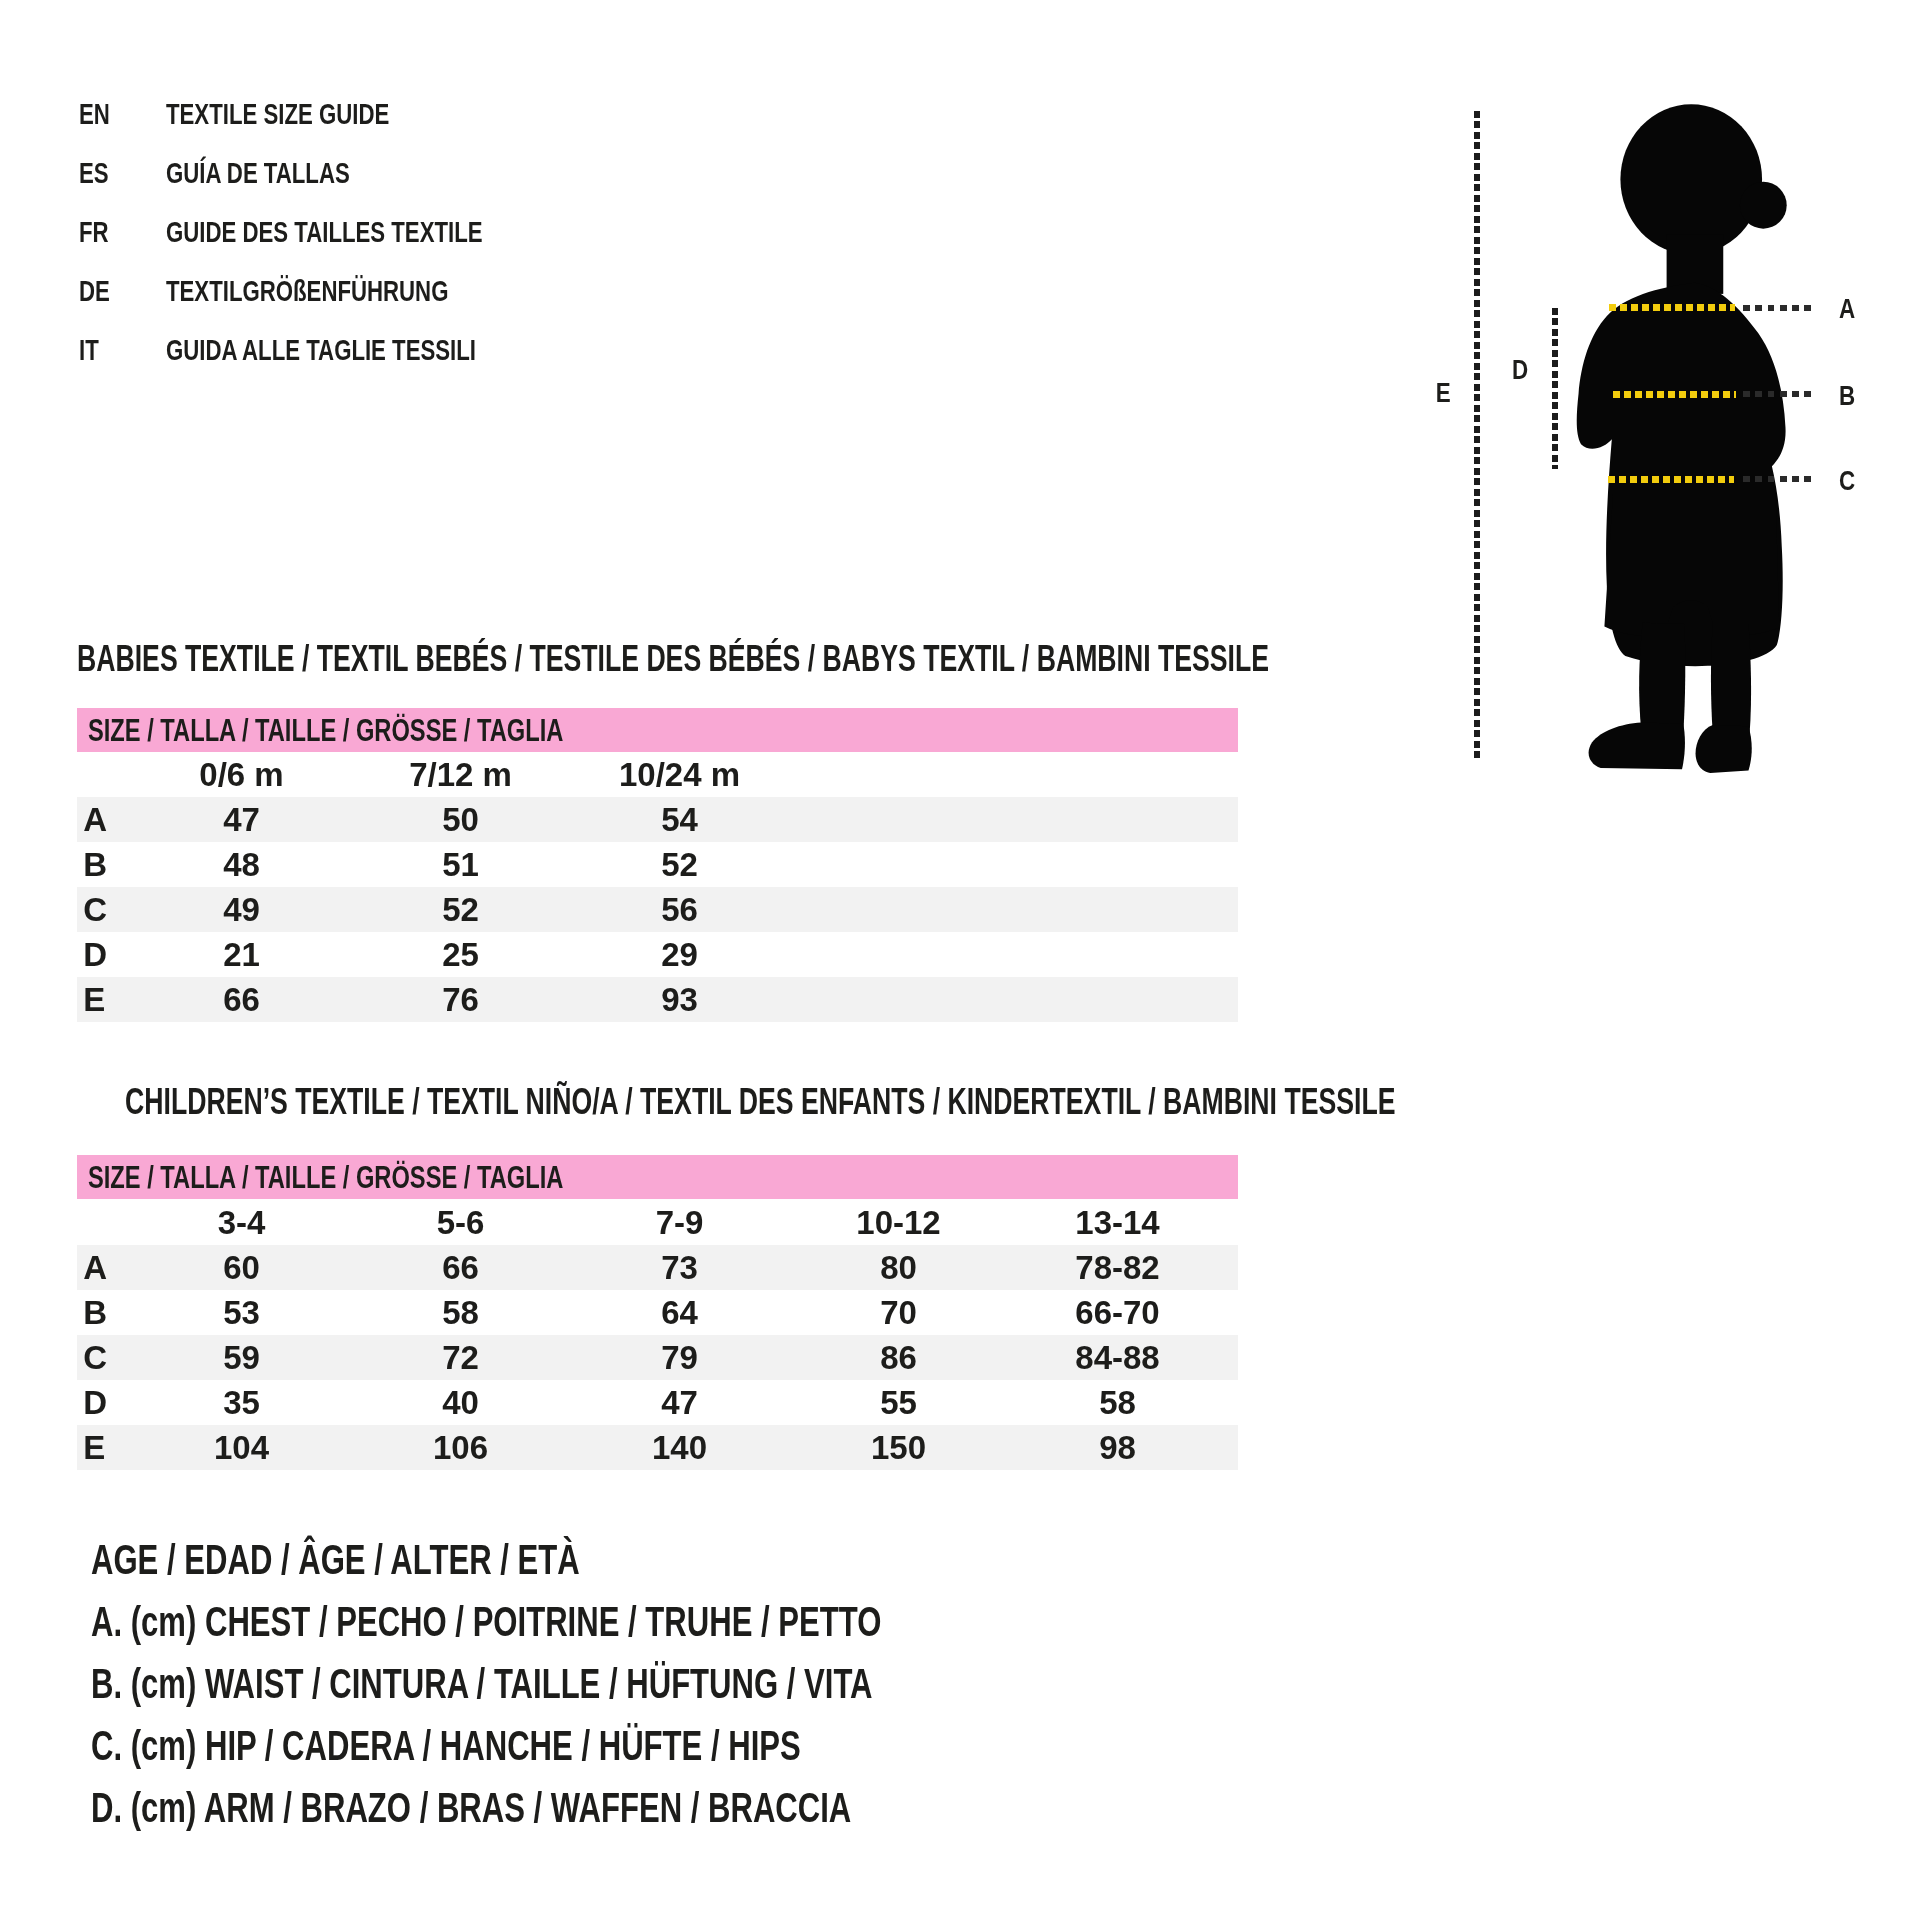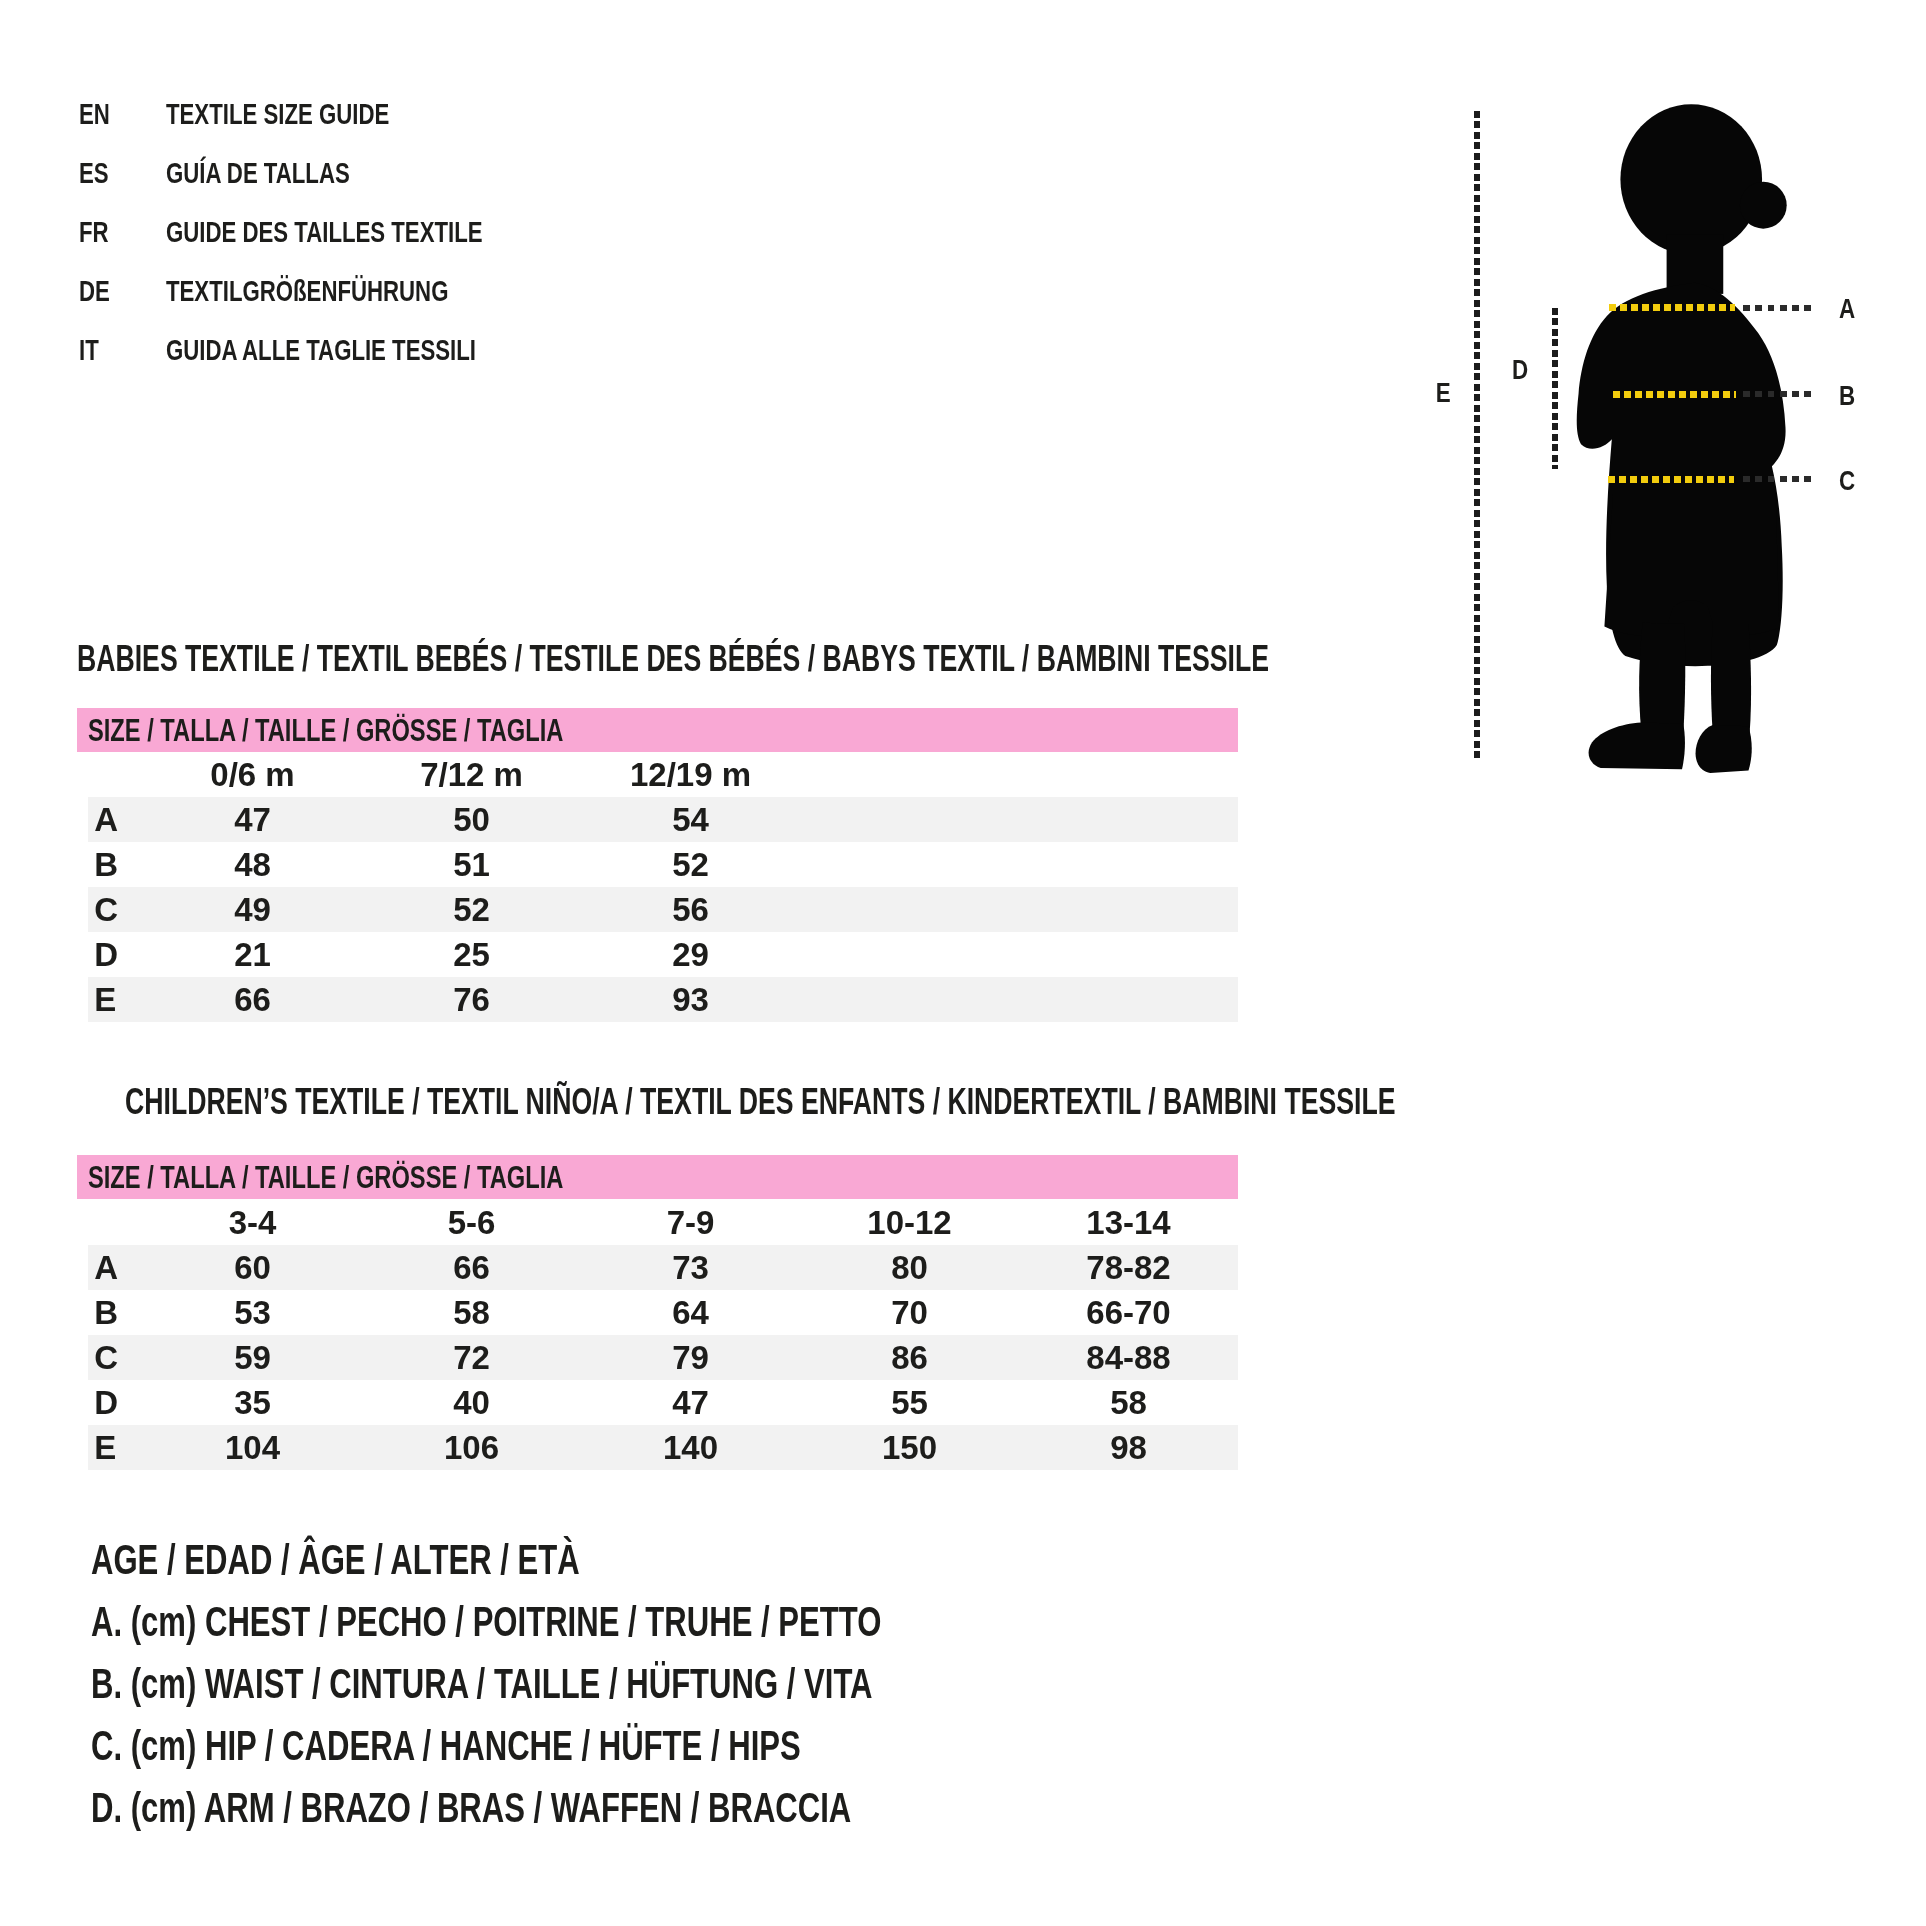--- a/index.html
+++ b/index.html
@@ -16,21 +16,21 @@
   #languages{left:79px;top:84px;display:grid;grid-template-columns:87px auto;grid-auto-rows:59px;align-items:center;font-size:30px;}
 
   
   .section-title{left:77px;font-size:36px;line-height:36px;}
 
   
   .size-bar{left:77px;width:1161px;height:44px;background:#f9a8d4;line-height:44px;padding-left:11px;box-sizing:border-box;font-size:32px;}
 
   
   .size-table{left:77px;width:1161px;}
-  .t-row{height:45px;display:grid;align-items:center;font-size:33px;margin-left:11px;}
+  .t-row{height:45px;display:grid;align-items:center;font-size:33px;}
   .babies .t-row{grid-template-columns:55px 219px 219px 219px 1fr;}
   .children .t-row{grid-template-columns:55px 219px 219px 219px 219px 219px 1fr;}
   .t-row.stripe{background:#f2f2f2;}
   .t-label{padding-left:6.2px;}
   .t-cell{text-align:center;}
 
   
   #legend{left:91px;top:1529px;font-size:42px;}
   .legend-line{height:62px;line-height:62px;}
 
@@ -104,21 +104,21 @@
 
 <div class="abs section-title" style="top:641px;"><span class="cond">BABIES TEXTILE / TEXTIL BEBÉS / TESTILE DES BÉBÉS / BABYS TEXTIL / BAMBINI TESSILE</span></div>
 
 <div class="abs size-bar" style="top:708px;"><span class="cond">SIZE / TALLA / TAILLE / GRÖSSE / TAGLIA</span></div>
 
 <div class="abs size-table babies" style="top:752px;">
   <div class="t-row">
     <div class="t-label"></div>
     <div class="t-cell">0/6 m</div>
     <div class="t-cell">7/12 m</div>
-    <div class="t-cell">12/19 m</div>
+    <div class="t-cell">10/24 m</div>
     <div></div>
   </div>
   <div class="t-row stripe">
     <div class="t-label">A</div>
     <div class="t-cell">47</div>
     <div class="t-cell">50</div>
     <div class="t-cell">54</div>
     <div></div>
   </div>
   <div class="t-row">

